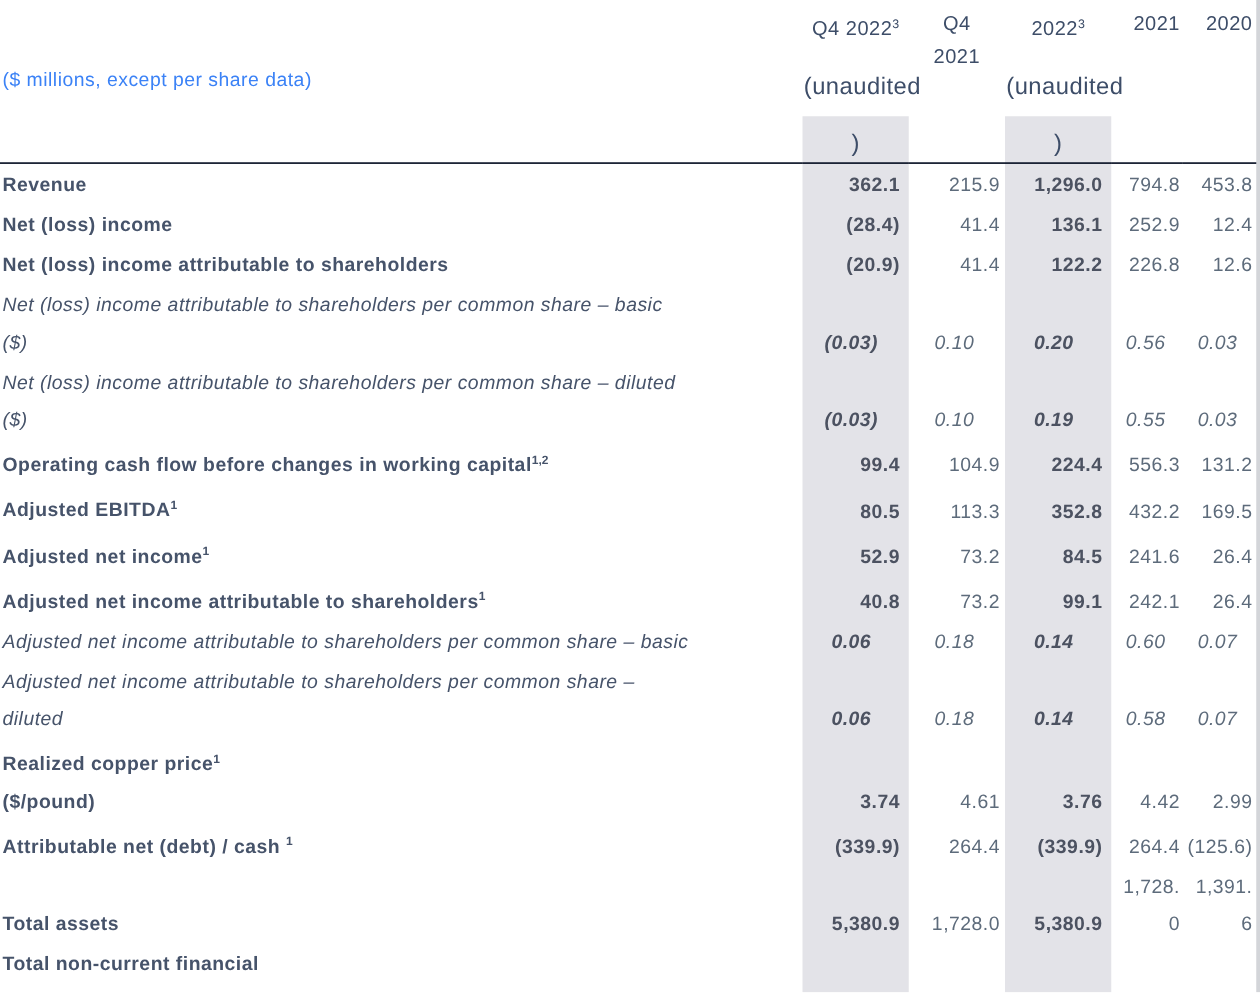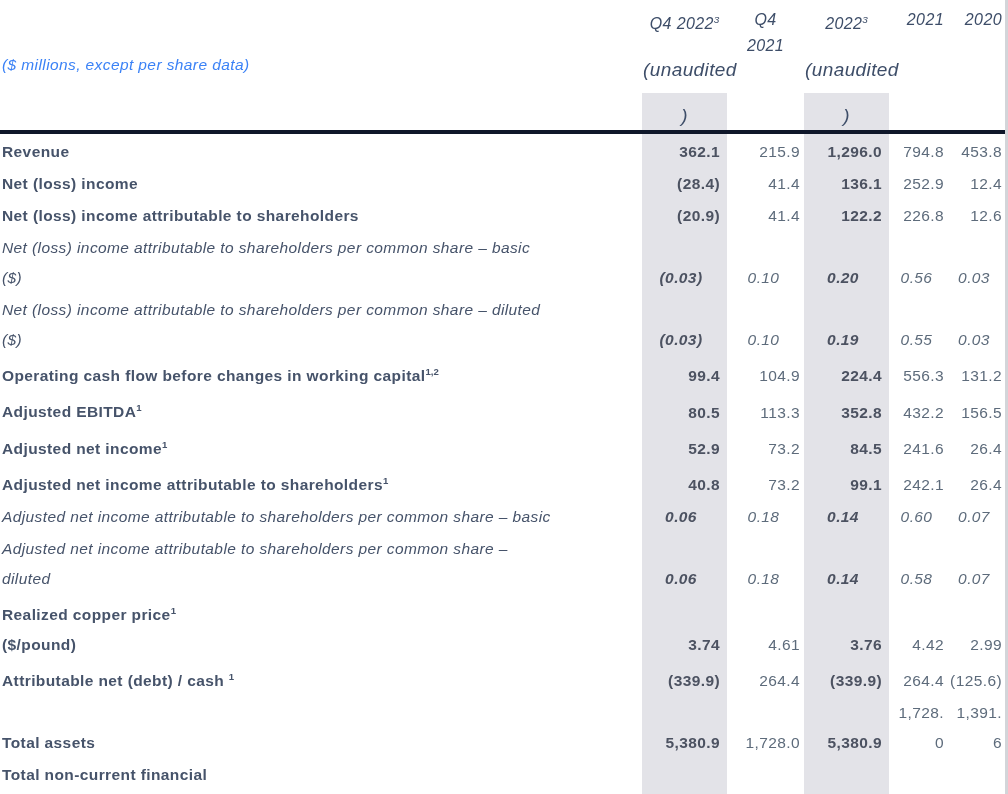--- a/index.html
+++ b/index.html
@@ -26,22 +26,22 @@
   col.c-label{width:642px;}
   col.c1{width:85px;}
   col.c2{width:77px;}
   col.c3{width:85px;}
   col.c4{width:57px;}
   col.c5{width:60px;}
 
   
   thead td{
     vertical-align:top;padding-top:7px;height:85px;
-    border-bottom:4px solid #0f172a;
-    color:#3d4d68;font-size:16px;letter-spacing:.4px;font-style:italic;
+    border-bottom:1px solid #0f172a;
+    color:#3d4d68;font-size:16px;letter-spacing:.4px;
   }
   thead td.unit{vertical-align:middle;padding-top:0;color:#3b82f6;font-size:15.5px;padding-left:2px;margin-top:12px;}
   .hline{line-height:26px;white-space:nowrap;}
   .hline.small{font-size:19px;margin-top:20px;}
   td.hc{text-align:center;}
   td.hr4{text-align:right;padding-right:2px;}
   td.hr5{text-align:right;padding-right:4px;}
   sup{font-size:.62em;letter-spacing:0;}
 
   
@@ -170,21 +170,21 @@
           <td class="val p5">131.2</td>
         </tr>
         <tr class="">
           <td class="label">
             <div><span>Adjusted EBITDA</span><sup>1</sup></div>
           </td>
           <td class="val p1 sv">80.5</td>
           <td class="val p2">113.3</td>
           <td class="val p3 sv">352.8</td>
           <td class="val p4">432.2</td>
-          <td class="val p5">156.5</td>
+          <td class="val p5">169.5</td>
         </tr>
         <tr class="">
           <td class="label">
             <div><span>Adjusted net income</span><sup>1</sup></div>
           </td>
           <td class="val p1 sv">52.9</td>
           <td class="val p2">73.2</td>
           <td class="val p3 sv">84.5</td>
           <td class="val p4">241.6</td>
           <td class="val p5">26.4</td>

